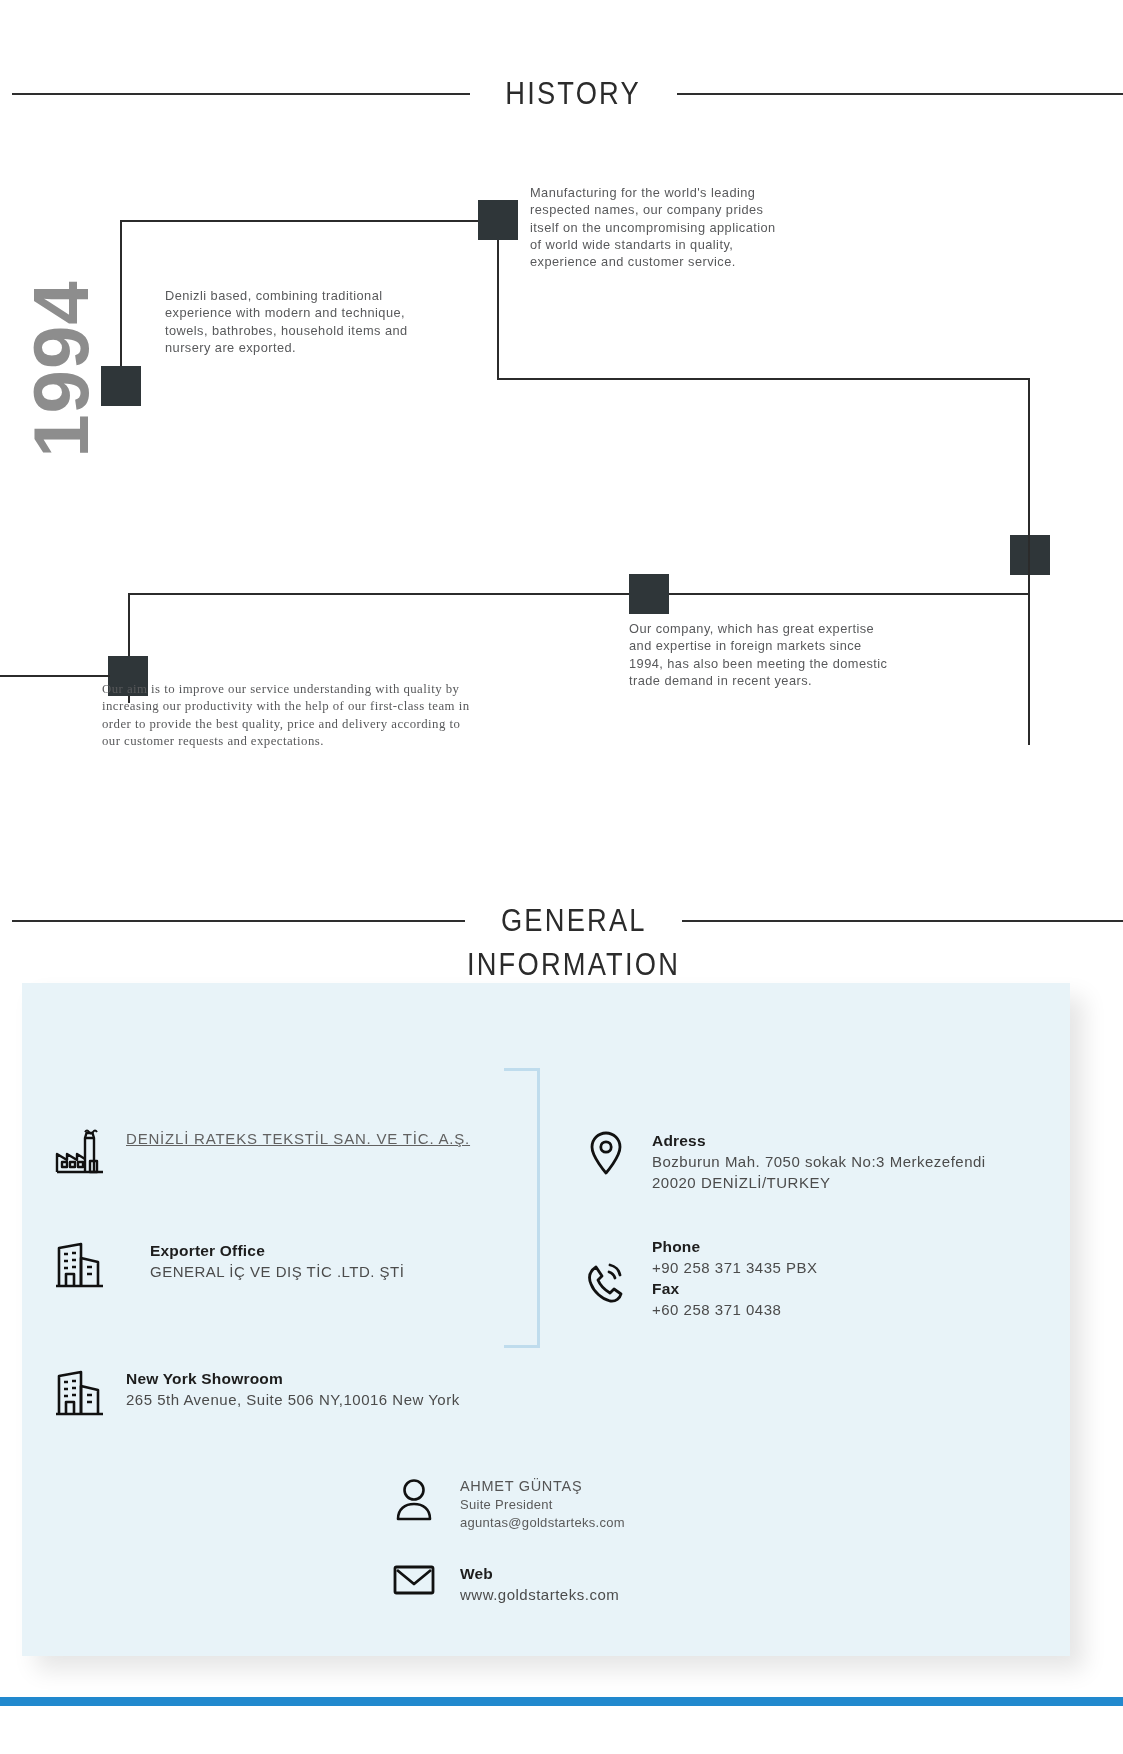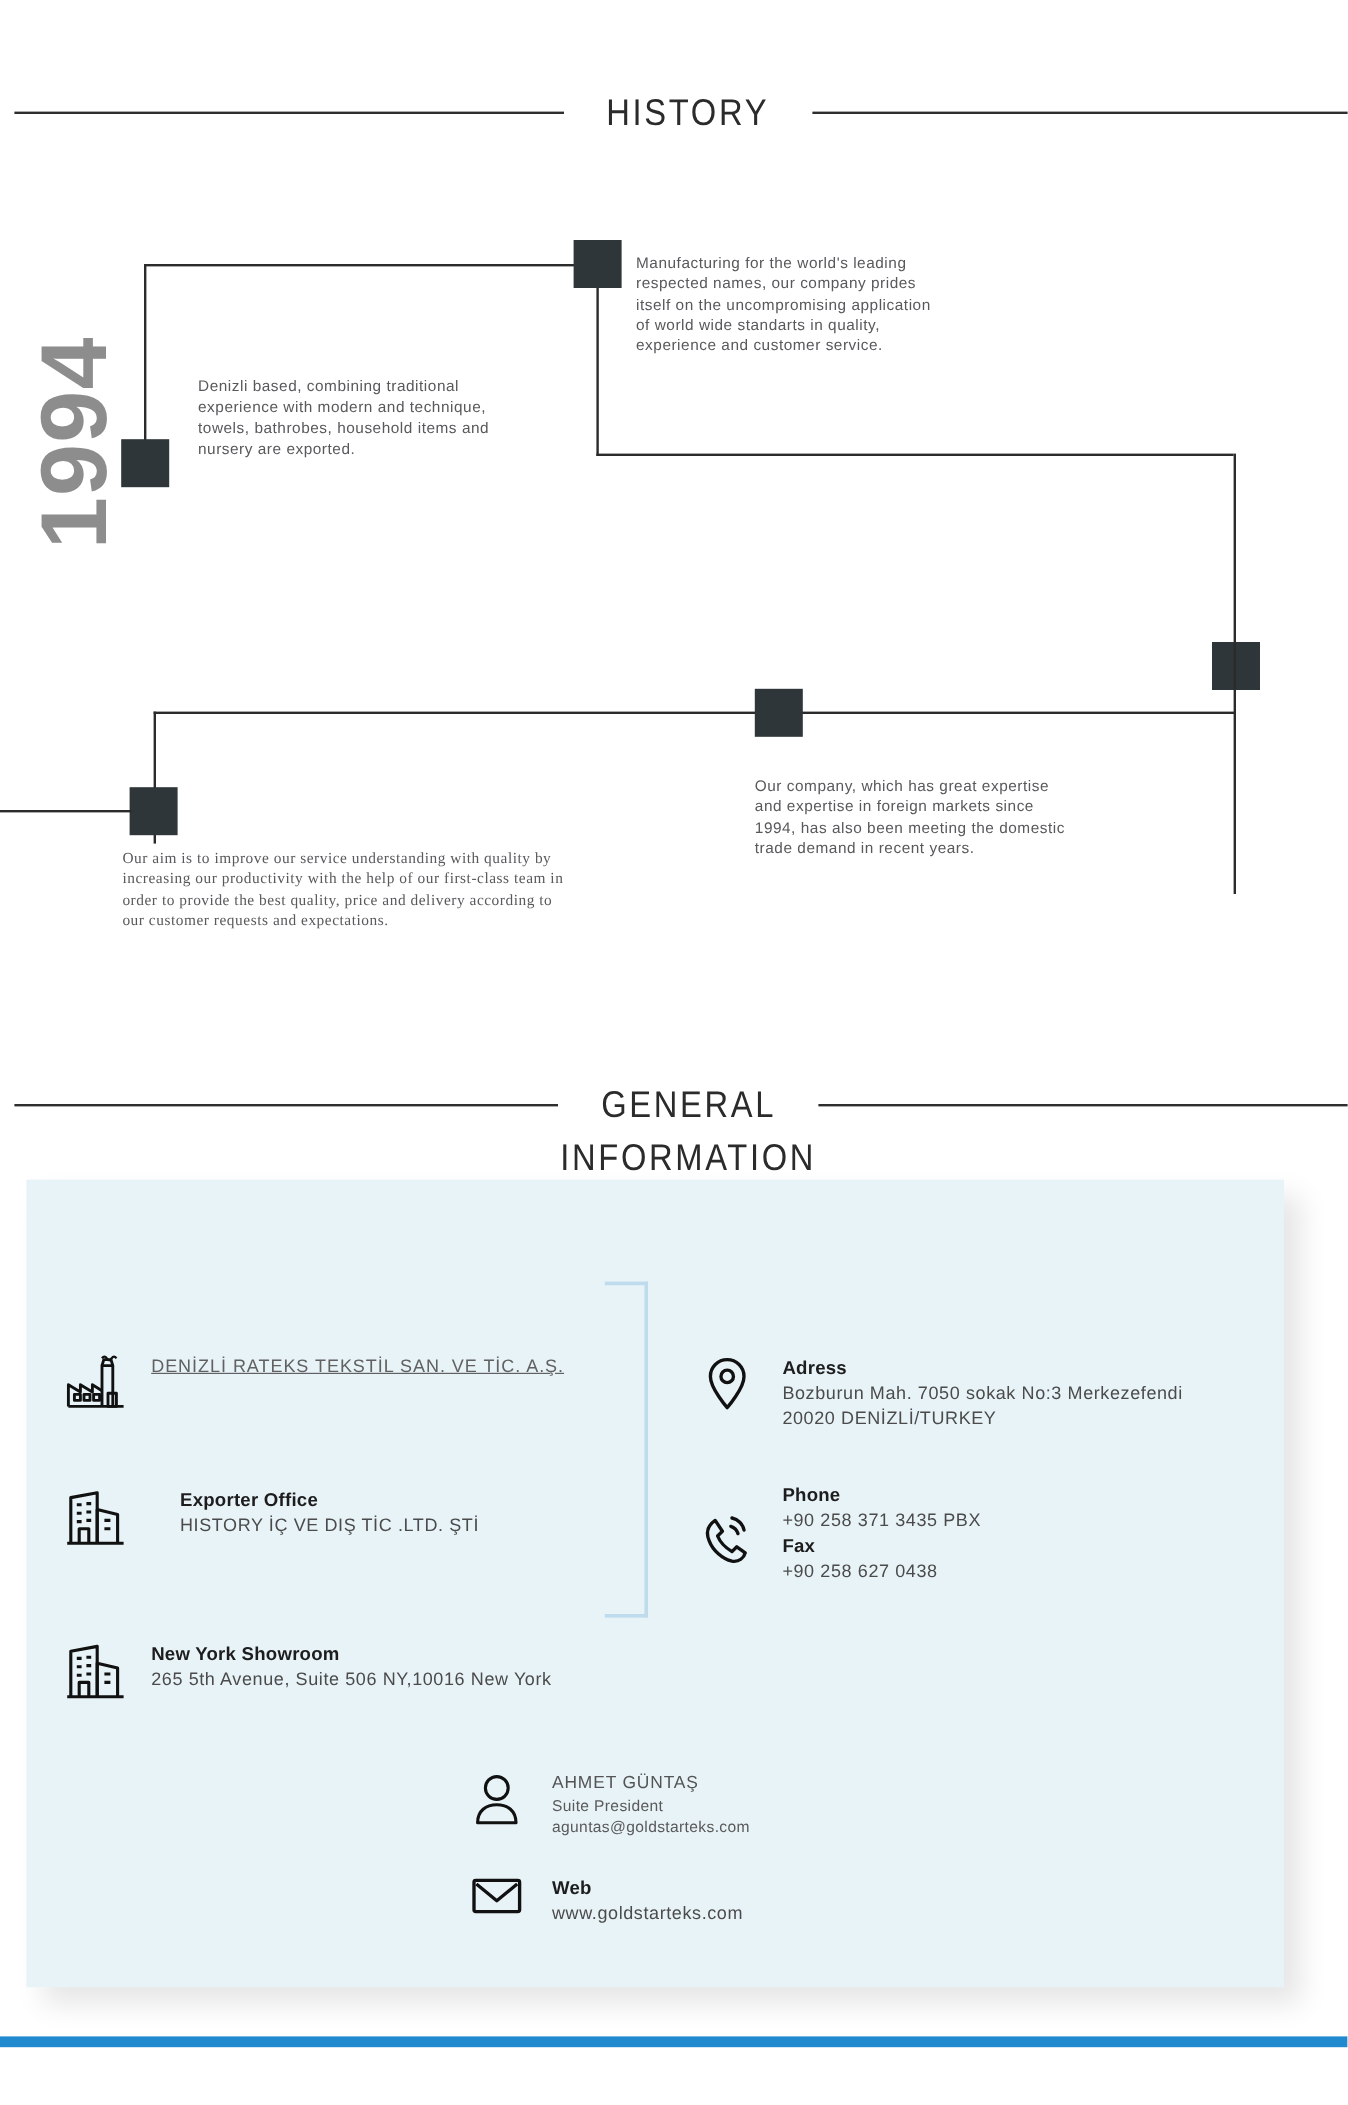--- a/index.html
+++ b/index.html
@@ -65,21 +65,20 @@
     position: absolute;
     width: 40px; height: 40px;
     background: #2f3639;
   }
   .tl-text {
     position: absolute;
     font-size: 12.8px;
     line-height: 17.3px;
     letter-spacing: 0.45px;
     color: #58595b;
-    margin-top: 26px;
   }
   .tl-text.right { text-align: right; }
 
   #year-1994 {
     position: absolute;
     left: -54px; top: 180px;
     width: 230px;
     transform: rotate(-90deg);
     transform-origin: center center;
     font-size: 78px;
@@ -242,21 +241,21 @@
       <path d="M5 46 V8 l22 -4 V46"></path>
       <path d="M27 46 V18 l17 4 V46"></path>
       <path d="M2 46 H49"></path>
       <path d="M10 14 h4 M18 13 h4 M10 21 h4 M18 20 h4 M10 28 h4 M18 27 h4"></path>
       <path d="M33 27 h5 M33 34 h5"></path>
       <path d="M12 46 V34 h8 v12"></path>
     </svg>
   </div>
   <div class="info-body">
     <div class="info-title">Exporter Office</div>
-    <div class="info-sub">HISTORY İÇ VE DIŞ TİC .LTD. ŞTİ</div>
+    <div class="info-sub">GENERAL İÇ VE DIŞ TİC .LTD. ŞTİ</div>
   </div>
 </div>
 
 <div class="info-row" style="left:52px; top:1368px; width:470px;">
   <div class="info-icon">
     <svg width="52" height="52" viewBox="0 0 52 52" fill="none" stroke="#111" stroke-width="2.6" stroke-linejoin="round">
       <path d="M5 46 V8 l22 -4 V46"></path>
       <path d="M27 46 V18 l17 4 V46"></path>
       <path d="M2 46 H49"></path>
       <path d="M10 14 h4 M18 13 h4 M10 21 h4 M18 20 h4 M10 28 h4 M18 27 h4"></path>
@@ -289,21 +288,21 @@
     <svg width="44" height="46" viewBox="0 0 44 46" fill="none" stroke="#111" stroke-width="2.8" stroke-linecap="round" stroke-linejoin="round">
       <path d="M12 6 C6 10 4 16 7 23 C10 31 18 38 26 40 C32 41 36 37 37 33 L30 28 L26 32 C21 29 16 24 14 19 L18 15 Z"></path>
       <path d="M26 4 C31 5 35 9 36 14"></path>
       <path d="M25 11 C28 12 30 14 31 17"></path>
     </svg>
   </div>
   <div class="info-body">
     <div class="info-title">Phone</div>
     <div class="info-sub">+90 258 371 3435 PBX</div>
     <div class="info-title">Fax</div>
-    <div class="info-sub">+90 258 627 0438</div>
+    <div class="info-sub">+60 258 371 0438</div>
   </div>
 </div>
 
 <div class="info-row" style="left:386px; top:1477px; width:400px;">
   <div class="info-icon">
     <svg width="40" height="46" viewBox="0 0 40 46" fill="none" stroke="#111" stroke-width="2.6" stroke-linejoin="round">
       <circle cx="20" cy="13" r="9.5"></circle>
       <path d="M4 42 C4 32 11 27 20 27 C29 27 36 32 36 42 Z"></path>
     </svg>
   </div>

